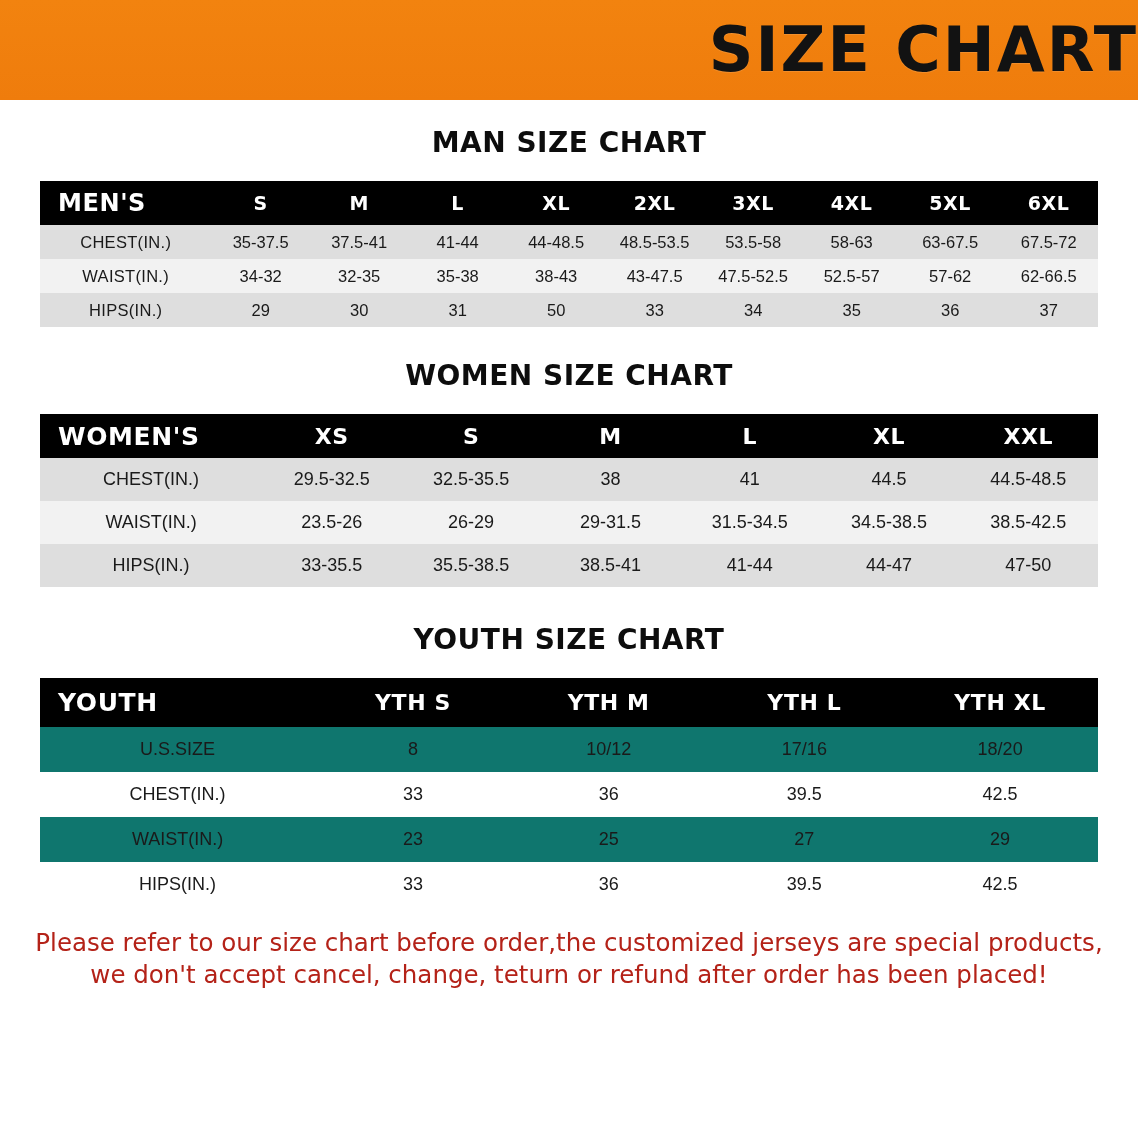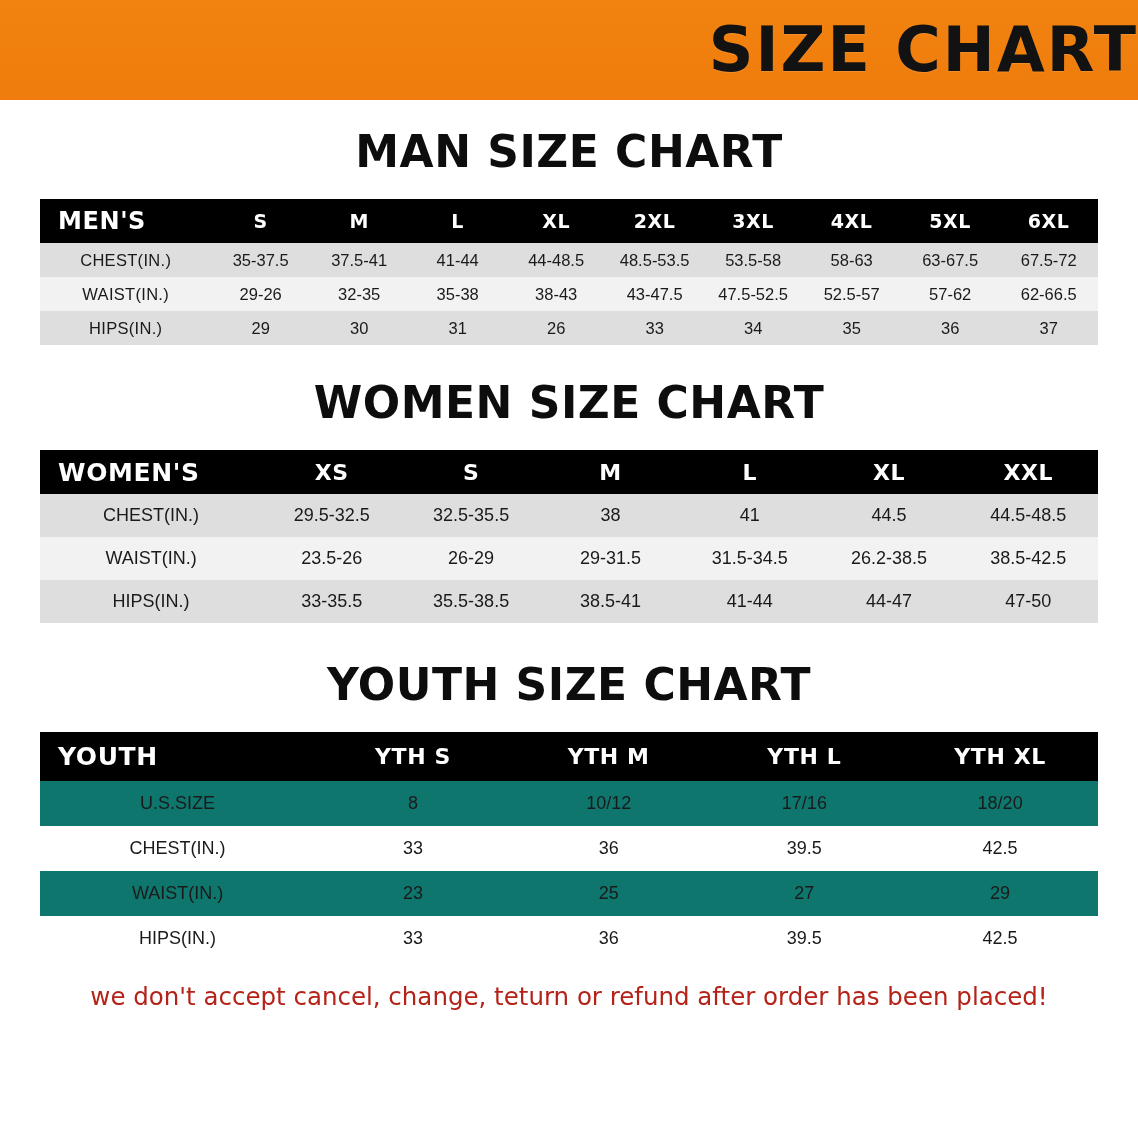--- a/index.html
+++ b/index.html
@@ -33,21 +33,21 @@
     color: #121212;
     line-height: 1;
     text-shadow: 0 1px 0 rgba(255,255,255,0.12);
   }
 
   
   .section-title {
     text-align: center;
     font-family: "DejaVu Sans", sans-serif;
     font-weight: bold;
-    font-size: 44px;
+    font-size: 28px;
     letter-spacing: 0.5px;
     color: #0d0d0d;
   }
   #man-title { margin-top: 26px; }
   #women-title { margin-top: 32px; }
   #youth-title { margin-top: 36px; }
 
   
   .table-wrap {
     margin: 0 40px;
@@ -157,36 +157,36 @@
         <td>41-44</td>
         <td>44-48.5</td>
         <td>48.5-53.5</td>
         <td>53.5-58</td>
         <td>58-63</td>
         <td>63-67.5</td>
         <td>67.5-72</td>
       </tr>
       <tr class="stripe-light">
         <td class="rowlabel">WAIST(IN.)</td>
-        <td>29-26</td>
+        <td>34-32</td>
         <td>32-35</td>
         <td>35-38</td>
         <td>38-43</td>
         <td>43-47.5</td>
         <td>47.5-52.5</td>
         <td>52.5-57</td>
         <td>57-62</td>
         <td>62-66.5</td>
       </tr>
       <tr class="stripe-dark">
         <td class="rowlabel">HIPS(IN.)</td>
         <td>29</td>
         <td>30</td>
         <td>31</td>
-        <td>26</td>
+        <td>50</td>
         <td>33</td>
         <td>34</td>
         <td>35</td>
         <td>36</td>
         <td>37</td>
       </tr>
     </tbody>
   </table>
 </div>
 
@@ -222,21 +222,21 @@
         <td>41</td>
         <td>44.5</td>
         <td>44.5-48.5</td>
       </tr>
       <tr class="stripe-light">
         <td class="rowlabel">WAIST(IN.)</td>
         <td>23.5-26</td>
         <td>26-29</td>
         <td>29-31.5</td>
         <td>31.5-34.5</td>
-        <td>26.2-38.5</td>
+        <td>34.5-38.5</td>
         <td>38.5-42.5</td>
       </tr>
       <tr class="stripe-dark">
         <td class="rowlabel">HIPS(IN.)</td>
         <td>33-35.5</td>
         <td>35.5-38.5</td>
         <td>38.5-41</td>
         <td>41-44</td>
         <td>44-47</td>
         <td>47-50</td>
@@ -291,14 +291,15 @@
         <td>33</td>
         <td>36</td>
         <td>39.5</td>
         <td>42.5</td>
       </tr>
     </tbody>
   </table>
 </div>
 
 <div class="note">
+  <span class="note-line">Please refer to our size chart before order,the customized jerseys are special products,</span>
   <span class="note-line">we don't accept cancel, change, teturn or refund after order has been placed!</span>
 </div>
 
 </body></html>

